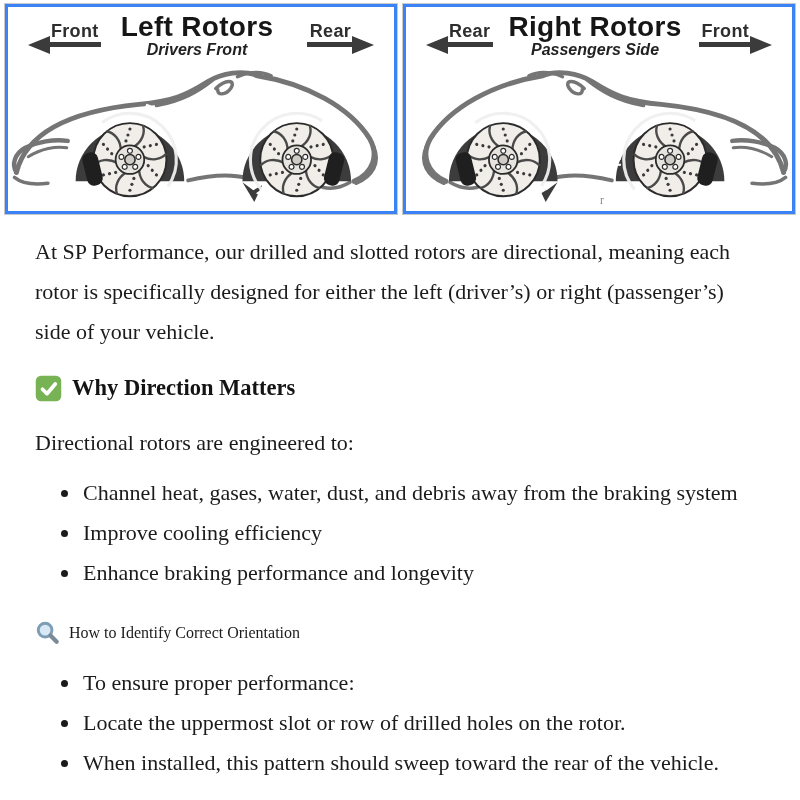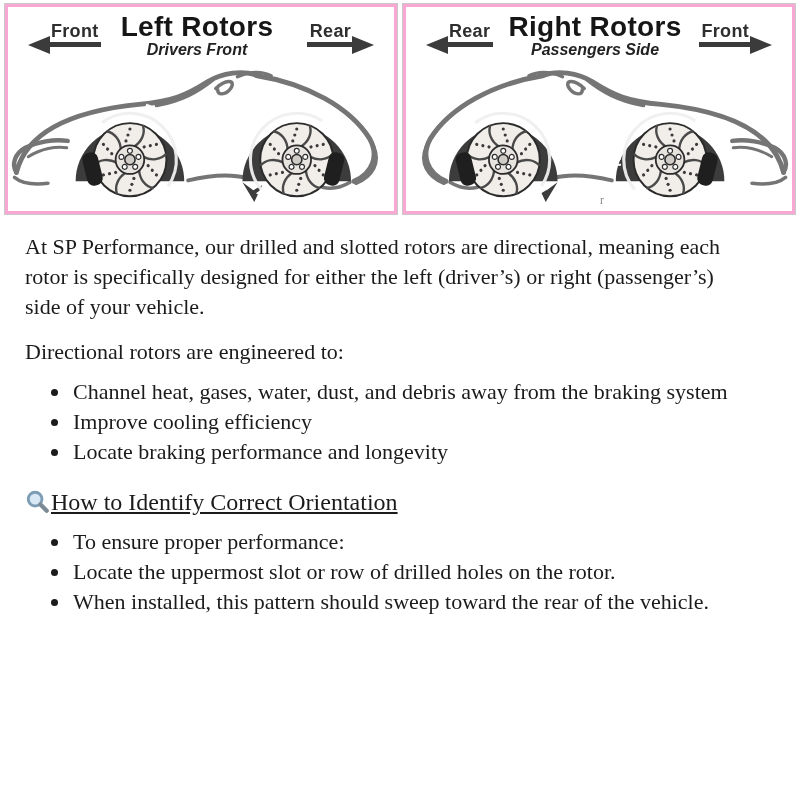--- a/index.html
+++ b/index.html
@@ -1,36 +1,36 @@
 <!DOCTYPE html>
 <html><head>
 <meta charset="utf-8">
 <style>
   html,body{margin:0;padding:0;background:#fff;}
   body{width:800px;height:800px;overflow:hidden;font-family:"Liberation Serif",serif;color:#1b1b1b;}
 
   
   .diagram{display:flex;gap:6px;padding:4px 5px 0 5px;}
-  .panel{position:relative;width:392px;height:210px;border:3px solid #f9a8d4;box-shadow:0 0 0 1px #c9c9c9;box-sizing:border-box;background:#fff;overflow:hidden;}
+  .panel{position:relative;width:392px;height:210px;border:3px solid #3b82f6;box-shadow:0 0 0 1px #c9c9c9;box-sizing:border-box;background:#fff;overflow:hidden;}
   .panel-head{position:relative;height:50px;padding:9px 20px 0;display:flex;justify-content:space-between;align-items:flex-start;z-index:3;}
   .panel-title-block{position:absolute;left:0;right:8px;top:5px;text-align:center;pointer-events:none;}
   .panel-title{font-family:"Liberation Sans",sans-serif;font-weight:800;font-size:28px;line-height:1.05;letter-spacing:.3px;color:#161616;}
   .panel-sub{font-family:"Liberation Sans",sans-serif;font-style:italic;font-weight:700;font-size:16px;color:#222;}
   .dir{display:flex;align-items:flex-end;margin-top:6px;}
   .dir-word{font-family:"Liberation Sans",sans-serif;font-weight:800;font-size:18px;color:#2e2e2e;border-bottom:5px solid #3b3b3b;padding:0 3px 1px;letter-spacing:.3px;line-height:1.05;}
   .tri{width:0;height:0;border-top:9px solid transparent;border-bottom:9px solid transparent;}
   .tri-left{border-right:22px solid #3b3b3b;transform:translateY(7px);margin-right:-2px;}
   .tri-right{border-left:22px solid #3b3b3b;transform:translateY(7px);margin-left:-2px;}
   .car-svg{position:absolute;left:0;bottom:2px;z-index:1;}
 
   
-  .article{padding:18px 28px 0 25px;font-size:22px;line-height:30px;}
+  .article{padding:18px 28px 0 35px;font-size:22px;line-height:40px;}
   .intro{margin:0;max-width:726px;}
   .h-why{margin:16px 0 0;font-size:22.5px;font-weight:700;display:flex;align-items:center;gap:10px;color:#141414;}
-  .h-id{margin:20px 0 0;font-size:24px;font-weight:400;display:flex;align-items:center;text-decoration:underline;}
+  .h-id{margin:20px 0 0;font-size:16px;font-weight:400;display:flex;align-items:center;gap:8px;}
   .lead{margin:15px 0 0;}
   ul{margin:10px 0 0;padding:0 0 0 46px;max-width:688px;}
   li{padding-left:2px;}
   .emoji{flex:0 0 auto;display:inline-flex;}
 
   
   .rot-text{font-family:"Liberation Sans",sans-serif;font-weight:700;font-size:13px;fill:#ffffff;letter-spacing:1.1px;}
   .stray{font-family:"Liberation Serif",serif;font-size:12px;fill:#8a8a8a;}
 </style>
 </head>
@@ -152,27 +152,36 @@
       </g>
       <text class="stray" x="196" y="150">r</text>
     </svg>
   </div>
 </div>
 
 <div class="article">
 
   <p class="intro">At SP Performance, our drilled and slotted rotors are directional, meaning each rotor is specifically designed for either the left (driver’s) or right (passenger’s) side of your vehicle.</p>
 
+  <h2 class="h-why">
+    <span class="emoji">
+      <svg width="27" height="27" viewBox="0 0 36 36">
+        <rect x="1" y="1" width="34" height="34" rx="7" fill="#77b255"></rect>
+        <path d="M10 19 L16 25 L27 12" stroke="#fff" stroke-width="5" fill="none" stroke-linecap="round" stroke-linejoin="round"></path>
+      </svg>
+    </span>
+    <span>Why Direction Matters</span>
+  </h2>
 
   <p class="lead">Directional rotors are engineered to:</p>
 
   <ul>
     <li>Channel heat, gases, water, dust, and debris away from the braking system</li>
     <li>Improve cooling efficiency</li>
-    <li>Locate braking performance and longevity</li>
+    <li>Enhance braking performance and longevity</li>
   </ul>
 
   <h2 class="h-id">
     <span class="emoji">
       <svg width="26" height="26" viewBox="0 0 36 36">
         <circle cx="14" cy="14" r="9.5" fill="#d8e9f5" stroke="#7d9db5" stroke-width="4"></circle>
         <line x1="21.5" y1="21.5" x2="30" y2="30" stroke="#7a8b97" stroke-width="6" stroke-linecap="round"></line>
       </svg>
     </span>
     <span>How to Identify Correct Orientation</span>

